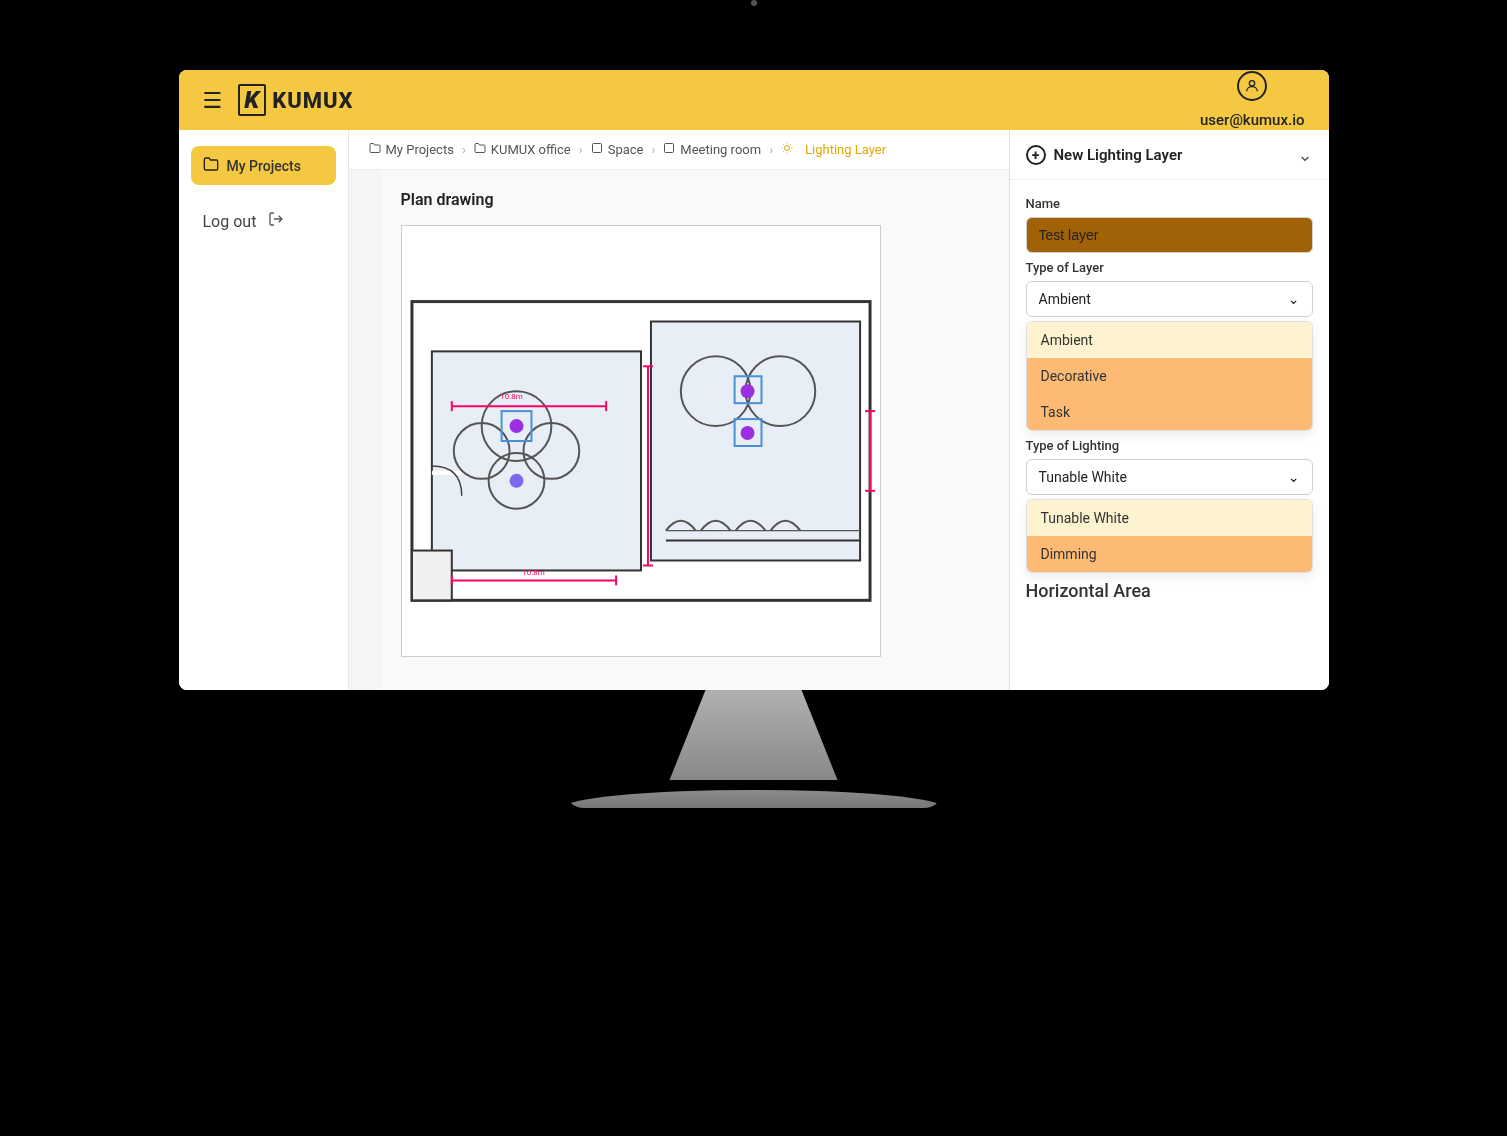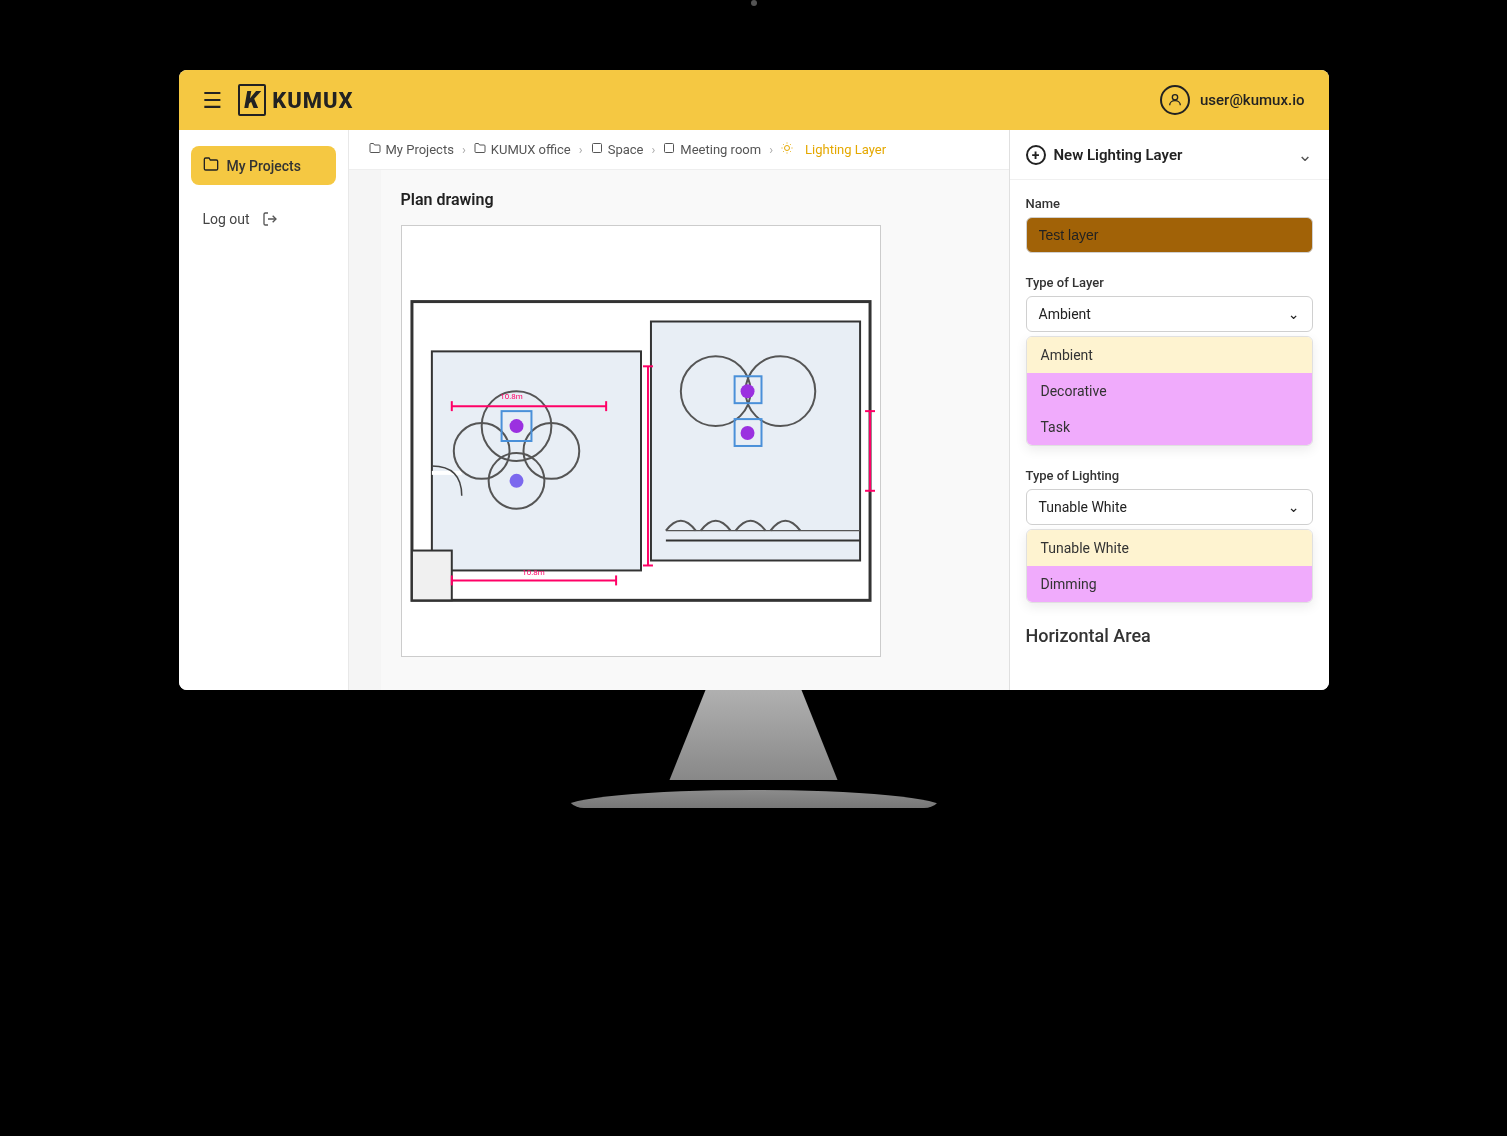--- a/index.html
+++ b/index.html
@@ -72,20 +72,21 @@
       border-radius: 2px;
     }
 
     .header-right {
       display: flex;
       align-items: center;
       gap: 10px;
       color: #222;
       font-size: 15px;
       font-weight: 500;
+      flex-direction: column;
     }
 
     .user-icon-circle {
       width: 30px;
       height: 30px;
       border-radius: 50%;
       border: 2px solid #222;
       display: flex;
       align-items: center;
       justify-content: center;
@@ -121,24 +122,25 @@
       color: #333;
     }
 
     .sidebar-item.active {
       background: #F5C842;
     }
 
     .sidebar-logout {
       margin-top: 8px;
       display: flex;
+      align-items: center;
       gap: 12px;
       padding: 10px 12px;
       cursor: pointer;
-      font-size: 14px;
+      font-size: 16px;
       color: #444;
     }
 
     
     .content {
       flex: 1;
       display: flex;
       flex-direction: column;
     }
 
@@ -245,21 +247,21 @@
 
     .panel-chevron {
       font-size: 18px;
       color: #555;
     }
 
     .panel-body {
       padding: 16px;
       display: flex;
       flex-direction: column;
-      gap: 22px;
+      gap: 7px;
     }
 
     .field-label {
       font-size: 13px;
       font-weight: 500;
       color: #333;
       margin-bottom: 6px;
     }
 
     .text-input {
@@ -299,21 +301,21 @@
       overflow: hidden;
       background: #fff;
       box-shadow: 0 4px 12px rgba(0,0,0,0.08);
     }
 
     .dropdown-item {
       padding: 10px 14px;
       font-size: 14px;
       color: #333;
       cursor: pointer;
-      background: #f0abfc;
+      background: #fdba74;
     }
 
     .dropdown-item.selected {
       background: #FEF3D0;
       color: #333;
     }
 
     .field-group {
       display: flex;
       flex-direction: column;

